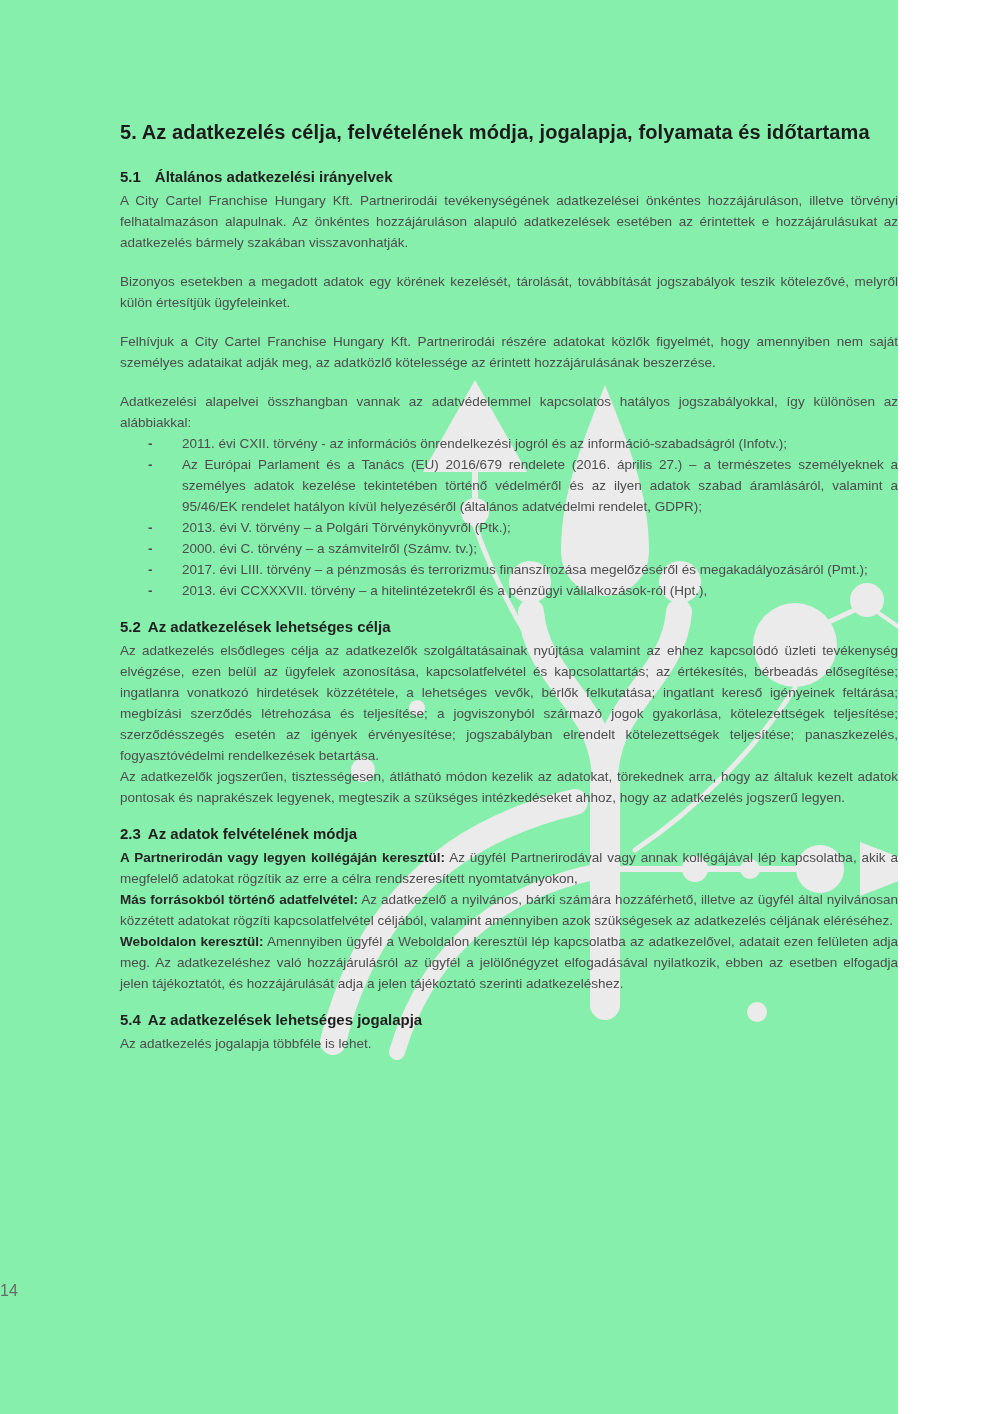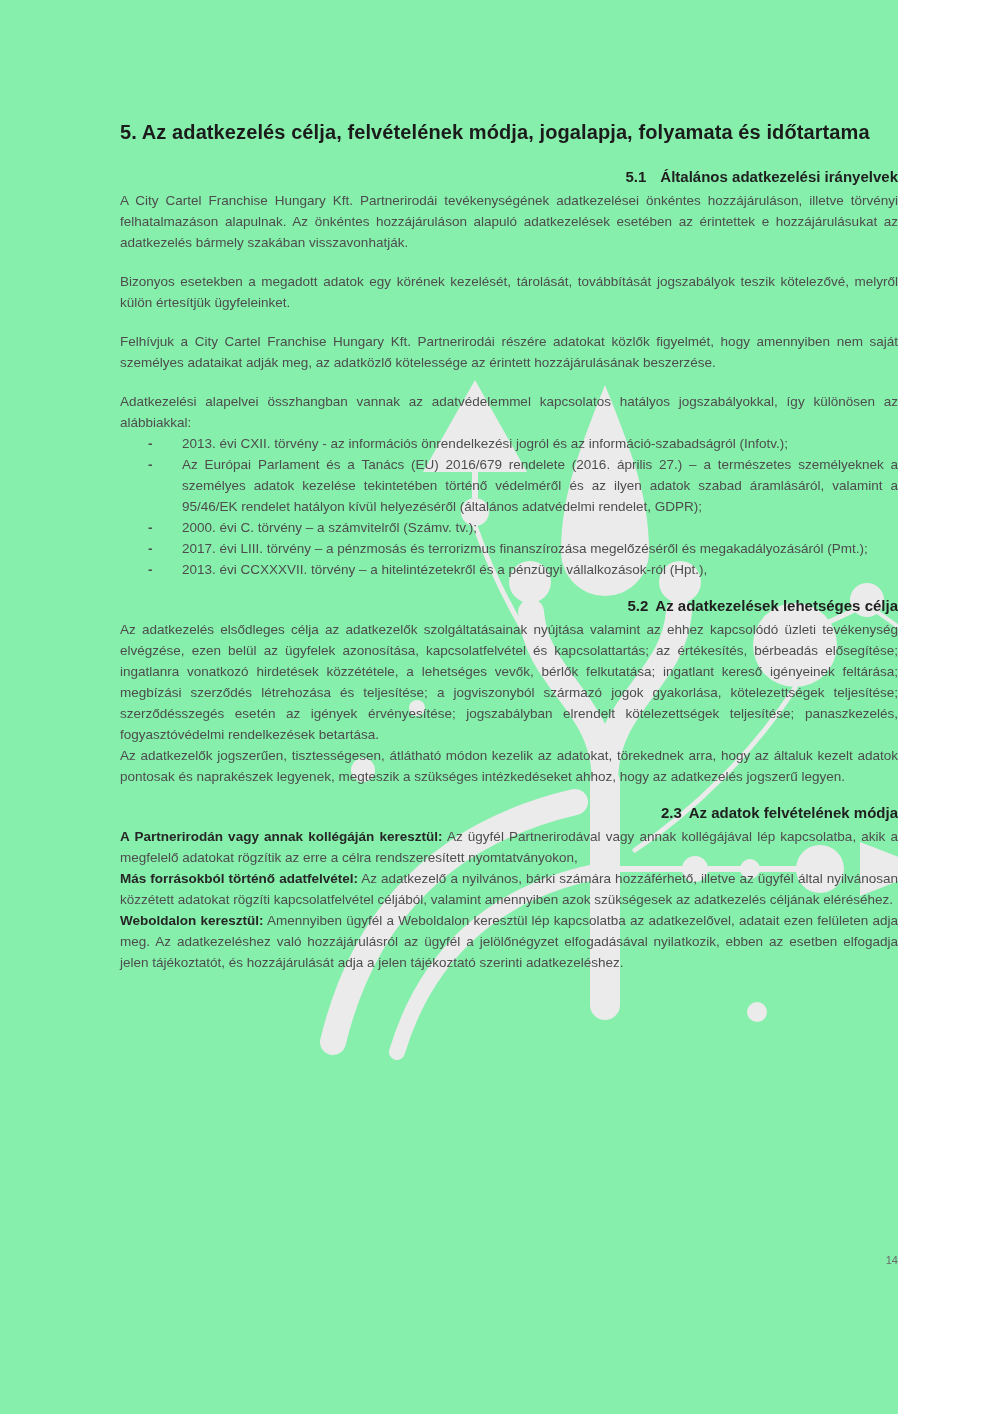--- a/index.html
+++ b/index.html
@@ -39,21 +39,20 @@
     letter-spacing: 0.1px;
   }
   section { margin: 0; }
   .sec { margin-top: 15px; }
   h2.sec-head {
     margin: 0 0 3px 0;
     font-size: 15px;
     line-height: 21px;
     font-weight: 800;
     color: #1f1f1f;
-    text-align: right;
   }
   h2.sec-head .ht { margin-left: 7px; }
   h2.sec-head .ht.wide { margin-left: 14px; }
   p.para {
     margin: 0 0 18px 0;
     text-align: justify;
   }
   p.para.tight { margin-bottom: 0; }
   p.para b { color: #262626; font-weight: 700; }
   ul.dash-list {
@@ -71,24 +70,24 @@
     content: "-";
     position: absolute;
     left: 28px;
     top: 0;
     color: #4d4d4d;
     font-weight: 700;
   }
   .page-number {
     position: absolute;
     left: 0;
-    top: 1254px;
+    top: 1282px;
     width: 100%;
-    text-align: right;
-    font-size: 11px;
+    text-align: left;
+    font-size: 16px;
     color: #6a6a6a;
     z-index: 1;
   }
 </style>
 </head>
 <body>
 
 <div class="page">
 
   <svg class="watermark" viewBox="0 0 730 715" xmlns="http://www.w3.org/2000/svg" aria-hidden="true">
@@ -139,39 +138,44 @@
 
     <h1 class="doc-title">5. Az adatkezelés célja, felvételének módja, jogalapja, folyamata és időtartama</h1>
 
     <section>
       <h2 class="sec-head"><span class="num">5.1</span><span class="ht wide">Általános adatkezelési irányelvek</span></h2>
       <p class="para">A City Cartel Franchise Hungary Kft. Partnerirodái tevékenységének adatkezelései önkéntes hozzájáruláson, illetve törvényi felhatalmazáson alapulnak. Az önkéntes hozzájáruláson alapuló adatkezelések esetében az érintettek e hozzájárulásukat az adatkezelés bármely szakában visszavonhatják.</p>
       <p class="para">Bizonyos esetekben a megadott adatok egy körének kezelését, tárolását, továbbítását jogszabályok teszik kötelezővé, melyről külön értesítjük ügyfeleinket.</p>
       <p class="para">Felhívjuk a City Cartel Franchise Hungary Kft. Partnerirodái részére adatokat közlők figyelmét, hogy amennyiben nem saját személyes adataikat adják meg, az adatközlő kötelessége az érintett hozzájárulásának beszerzése.</p>
       <p class="para tight">Adatkezelési alapelvei összhangban vannak az adatvédelemmel kapcsolatos hatályos jogszabályokkal, így különösen az alábbiakkal:</p>
       <ul class="dash-list">
-        <li>2013. évi CXII. törvény - az információs önrendelkezési jogról és az információ-szabadságról (Infotv.);</li>
+        <li>2011. évi CXII. törvény - az információs önrendelkezési jogról és az információ-szabadságról (Infotv.);</li>
         <li>Az Európai Parlament és a Tanács (EU) 2016/679 rendelete (2016. április 27.) – a természetes személyeknek a személyes adatok kezelése tekintetében történő védelméről és az ilyen adatok szabad áramlásáról, valamint a 95/46/EK rendelet hatályon kívül helyezéséről (általános adatvédelmi rendelet, GDPR);</li>
+        <li>2013. évi V. törvény – a Polgári Törvénykönyvről (Ptk.);</li>
         <li>2000. évi C. törvény – a számvitelről (Számv. tv.);</li>
         <li>2017. évi LIII. törvény – a pénzmosás és terrorizmus finanszírozása megelőzéséről és megakadályozásáról (Pmt.);</li>
         <li>2013. évi CCXXXVII. törvény – a hitelintézetekről és a pénzügyi vállalkozások-ról (Hpt.),</li>
       </ul>
     </section>
 
     <section class="sec">
       <h2 class="sec-head"><span class="num">5.2</span><span class="ht">Az adatkezelések lehetséges célja</span></h2>
       <p class="para tight">Az adatkezelés elsődleges célja az adatkezelők szolgáltatásainak nyújtása valamint az ehhez kapcsolódó üzleti tevékenység elvégzése, ezen belül az ügyfelek azonosítása, kapcsolatfelvétel és kapcsolattartás; az értékesítés, bérbeadás elősegítése; ingatlanra vonatkozó hirdetések közzététele, a lehetséges vevők, bérlők felkutatása; ingatlant kereső igényeinek feltárása; megbízási szerződés létrehozása és teljesítése; a jogviszonyból származó jogok gyakorlása, kötelezettségek teljesítése; szerződésszegés esetén az igények érvényesítése; jogszabályban elrendelt kötelezettségek teljesítése; panaszkezelés, fogyasztóvédelmi rendelkezések betartása.</p>
       <p class="para tight">Az adatkezelők jogszerűen, tisztességesen, átlátható módon kezelik az adatokat, törekednek arra, hogy az általuk kezelt adatok pontosak és naprakészek legyenek, megteszik a szükséges intézkedéseket ahhoz, hogy az adatkezelés jogszerű legyen.</p>
     </section>
 
     <section class="sec">
       <h2 class="sec-head"><span class="num">2.3</span><span class="ht">Az adatok felvételének módja</span></h2>
-      <p class="para tight"><b>A Partnerirodán vagy annak kollégáján keresztül:</b> <span>Az ügyfél Partnerirodával vagy annak kollégájával lép kapcsolatba, akik a megfelelő adatokat rögzítik az erre a célra rendszeresített nyomtatványokon,</span></p>
+      <p class="para tight"><b>A Partnerirodán vagy legyen kollégáján keresztül:</b> <span>Az ügyfél Partnerirodával vagy annak kollégájával lép kapcsolatba, akik a megfelelő adatokat rögzítik az erre a célra rendszeresített nyomtatványokon,</span></p>
       <p class="para tight"><b>Más forrásokból történő adatfelvétel:</b> <span>Az adatkezelő a nyilvános, bárki számára hozzáférhető, illetve az ügyfél által nyilvánosan közzétett adatokat rögzíti kapcsolatfelvétel céljából, valamint amennyiben azok szükségesek az adatkezelés céljának eléréséhez.</span></p>
       <p class="para tight"><b>Weboldalon keresztül:</b> <span>Amennyiben ügyfél a Weboldalon keresztül lép kapcsolatba az adatkezelővel, adatait ezen felületen adja meg. Az adatkezeléshez való hozzájárulásról az ügyfél a jelölőnégyzet elfogadásával nyilatkozik, ebben az esetben elfogadja jelen tájékoztatót, és hozzájárulását adja a jelen tájékoztató szerinti adatkezeléshez.</span></p>
     </section>
 
+    <section class="sec">
+      <h2 class="sec-head"><span class="num">5.4</span><span class="ht">Az adatkezelések lehetséges jogalapja</span></h2>
+      <p class="para tight">Az adatkezelés jogalapja többféle is lehet.</p>
+    </section>
 
   </div>
 
   <div class="page-number">14</div>
 
 </div>
 
 </body></html>

